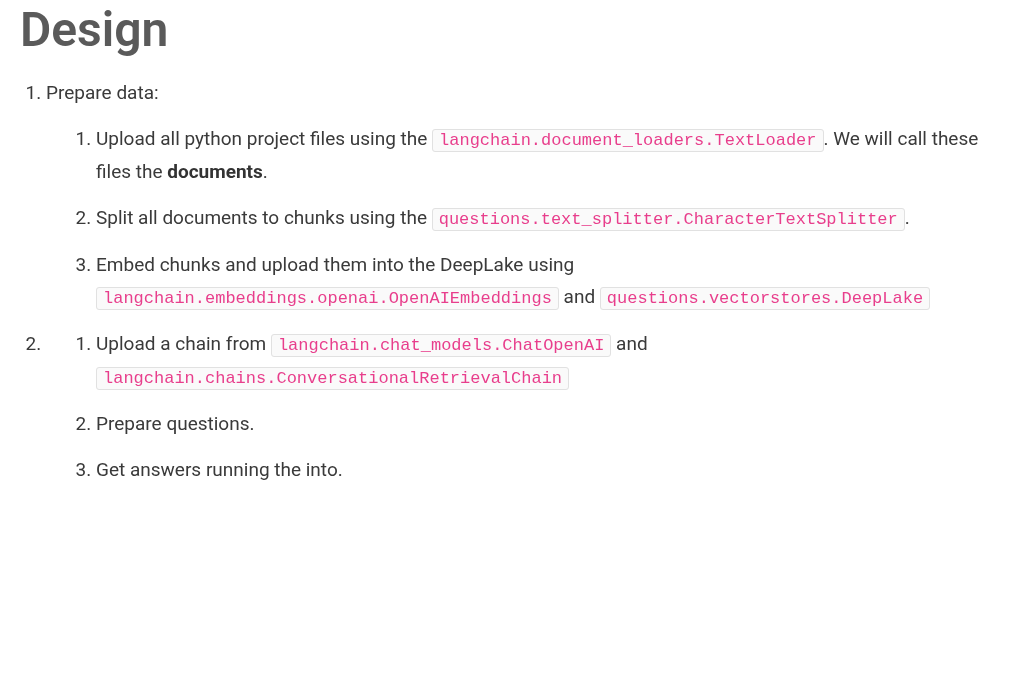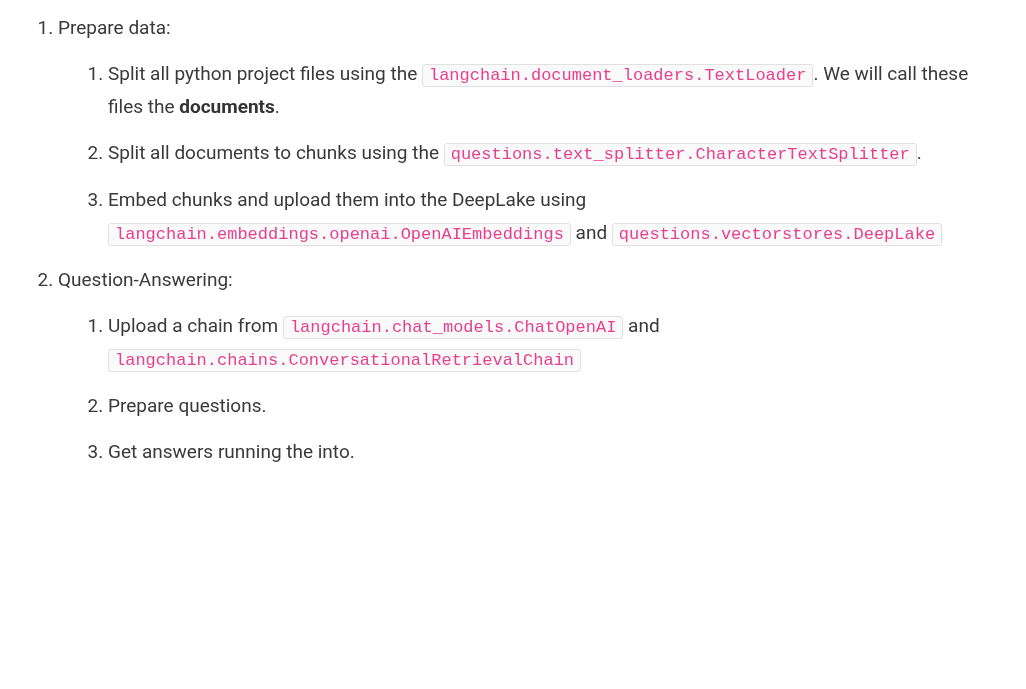--- a/index.html
+++ b/index.html
@@ -19,21 +19,21 @@
     h1 {
       font-size: 48px;
       font-weight: 600;
       color: #5a5a5a;
       margin: 4px 0 20px 0;
       line-height: 1.1;
     }
     ol.outer {
       list-style: decimal;
       padding-left: 26px;
-      margin: 12px;
+      margin: 0;
     }
     ol.outer > li {
       font-size: 19px;
       color: #3a3a3a;
       margin-bottom: 14px;
       line-height: 1.7;
     }
     ol.inner {
       list-style: decimal;
       padding-left: 50px;
@@ -61,43 +61,43 @@
       text-align: right;
     }
     .li-text {
       color: #3a3a3a;
     }
   </style>
 </head>
 <body>
 
 <div class="container">
+  <h1>Design</h1>
 
   <ol class="outer">
     <li>
       <span class="li-text">Prepare data:</span>
       <ol class="inner">
         <li>
-          <span>Split all python project files using the </span>
+          <span>Upload all python project files using the </span>
           <code>langchain.document_loaders.TextLoader</code><span>. We will call these files the </span><span class="bold">documents</span><span>.</span>
         </li>
         <li>
           <span>Split all documents to chunks using the </span>
           <code>questions.text_splitter.CharacterTextSplitter</code><span>.</span>
         </li>
         <li>
           <span>Embed chunks and upload them into the DeepLake using </span>
           <code>langchain.embeddings.openai.OpenAIEmbeddings</code>
           <span> and </span>
           <code>questions.vectorstores.DeepLake</code>
         </li>
       </ol>
     </li>
     <li>
-      <span class="li-text">Question-Answering:</span>
       <ol class="inner">
         <li>
           <span>Upload a chain from </span>
           <code>langchain.chat_models.ChatOpenAI</code>
           <span> and </span>
           <code>langchain.chains.ConversationalRetrievalChain</code>
         </li>
         <li>
           <span>Prepare questions.</span>
         </li>

